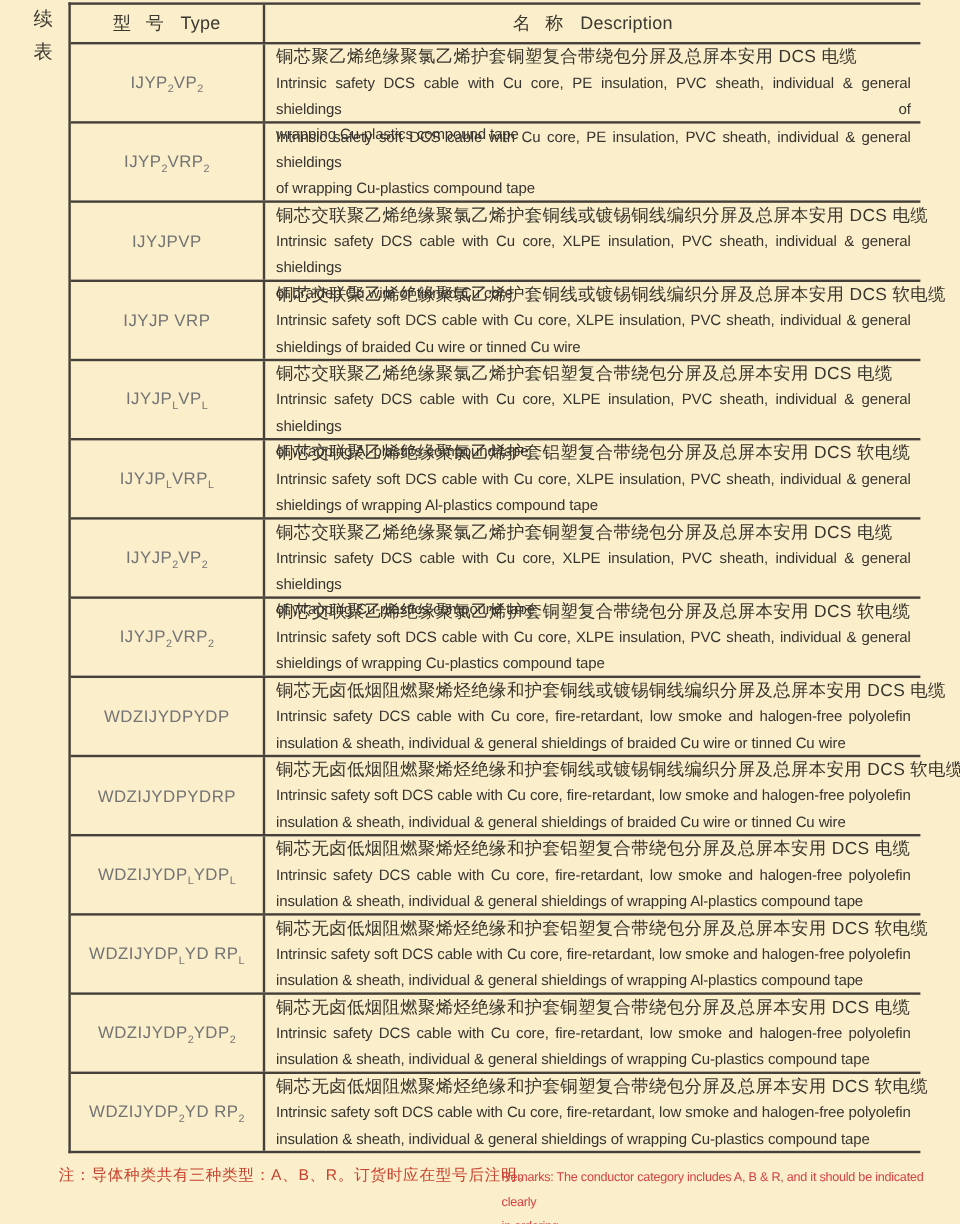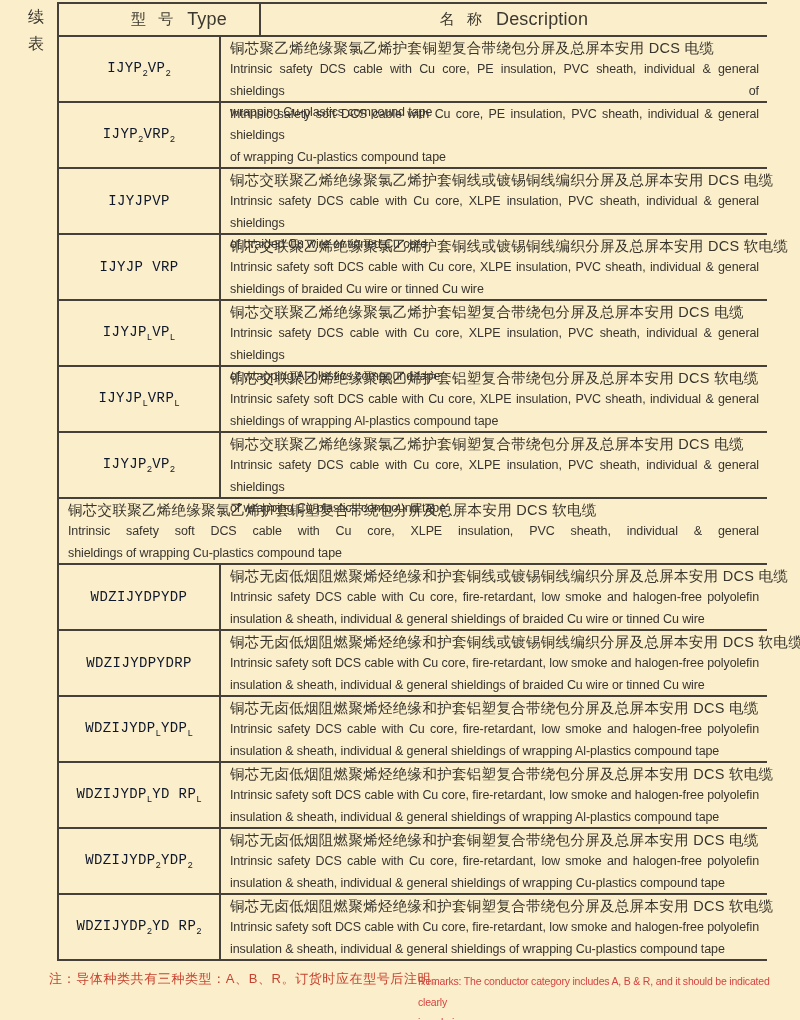--- a/index.html
+++ b/index.html
@@ -18,39 +18,39 @@
     color:#3b3830;
   }
 
   .catalog-table {
     position:absolute; left:57px; top:2px; width:710px;
     border-top:2px solid #45413a;
     border-left:2px solid #45413a;
     border-bottom:2px solid #45413a;
     box-sizing:border-box;
   }
-  .thead { display:flex; height:31px;padding-left:40px; }
+  .thead { display:flex; height:31px; }
   .col-type {
     width:162px; flex:none; box-sizing:border-box;
     border-right:2px solid #45413a;
     display:flex; align-items:center; justify-content:center;
   }
   .col-desc { flex:1; min-width:0; }
   .thead .col-desc { display:flex; align-items:center; justify-content:center; }
 
   .hdr-cn { font-size:15px; letter-spacing:4px; }
-  .hdr-en { font-size:18px; margin-left:10px; letter-spacing:0.2px; }
+  .hdr-en { font-size:15px; margin-left:10px; letter-spacing:0.2px; }
 
   .row {
     display:flex; height:66px; box-sizing:border-box;
     border-top:2px solid #45413a;
   }
   .code {
     font-size:14px; letter-spacing:0.4px; text-align:left;
-    color:#0f172a; white-space:pre;font-family:Liberation Mono, monospace;
+    color:#737373; white-space:pre;
   }
   .sub { font-size:9px; vertical-align:-4px; letter-spacing:0; }
 
   .desc-cell { padding:1px 8px 0 9px; box-sizing:border-box; }
   .cn-line {
     font-size:14.5px; line-height:21.4px; letter-spacing:0.3px;
     white-space:nowrap; color:#38352c;
   }
   .en-line {
     font-size:12.5px; line-height:21.3px; letter-spacing:-0.1px;
@@ -160,20 +160,23 @@
         <span class="code">IJYJP<span class="sub">2</span>VP<span class="sub">2</span></span>
       </div>
       <div class="col-desc desc-cell">
         <div class="cn-line">铜芯交联聚乙烯绝缘聚氯乙烯护套铜塑复合带绕包分屏及总屏本安用 DCS 电缆</div>
       <div class="en-line">Intrinsic safety DCS cable with Cu core, XLPE insulation, PVC sheath, individual &amp; general shieldings</div>
             <div class="en-line last">of wrapping Cu-plastics compound tape</div>
           </div>
     </div>
 
     <div class="row">
+      <div class="col-type">
+        <span class="code">IJYJP<span class="sub">2</span>VRP<span class="sub">2</span></span>
+      </div>
       <div class="col-desc desc-cell">
         <div class="cn-line">铜芯交联聚乙烯绝缘聚氯乙烯护套铜塑复合带绕包分屏及总屏本安用 DCS 软电缆</div>
       <div class="en-line">Intrinsic safety soft DCS cable with Cu core, XLPE insulation, PVC sheath, individual &amp; general</div>
             <div class="en-line last">shieldings of wrapping Cu-plastics compound tape</div>
           </div>
     </div>
 
     <div class="row">
       <div class="col-type">
         <span class="code">WDZIJYDPYDP</span>

